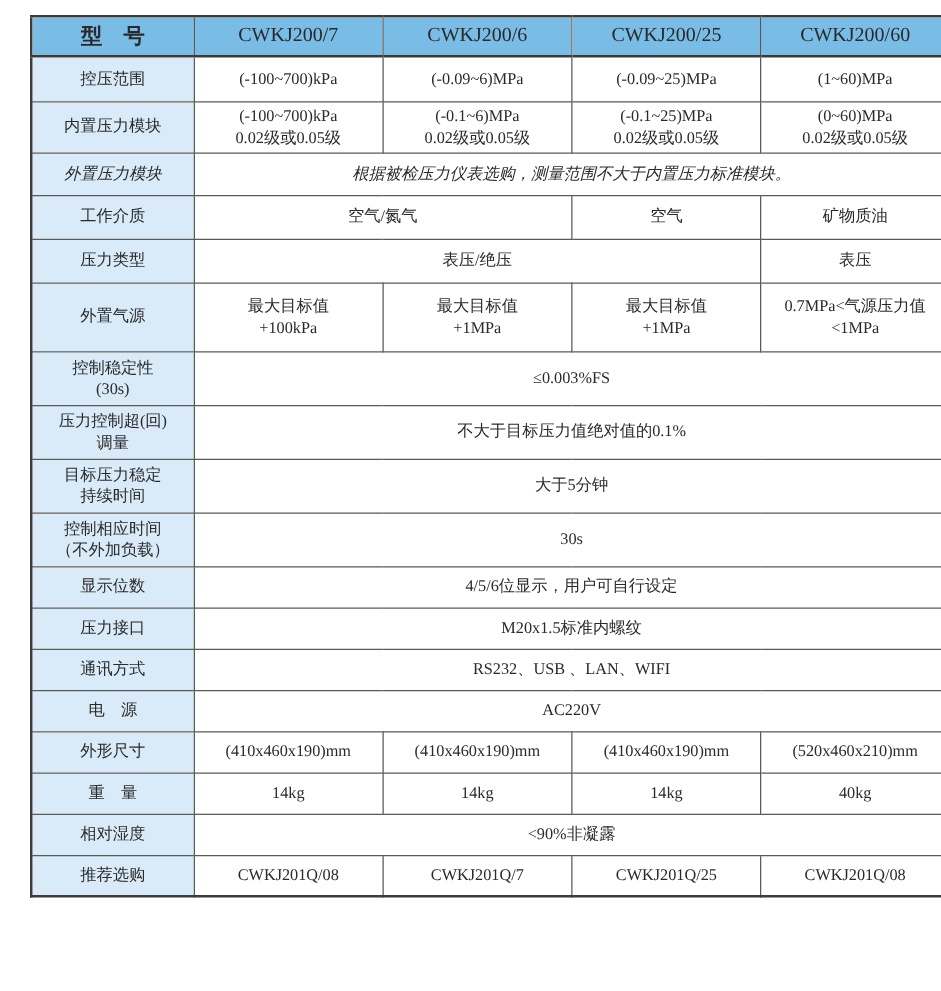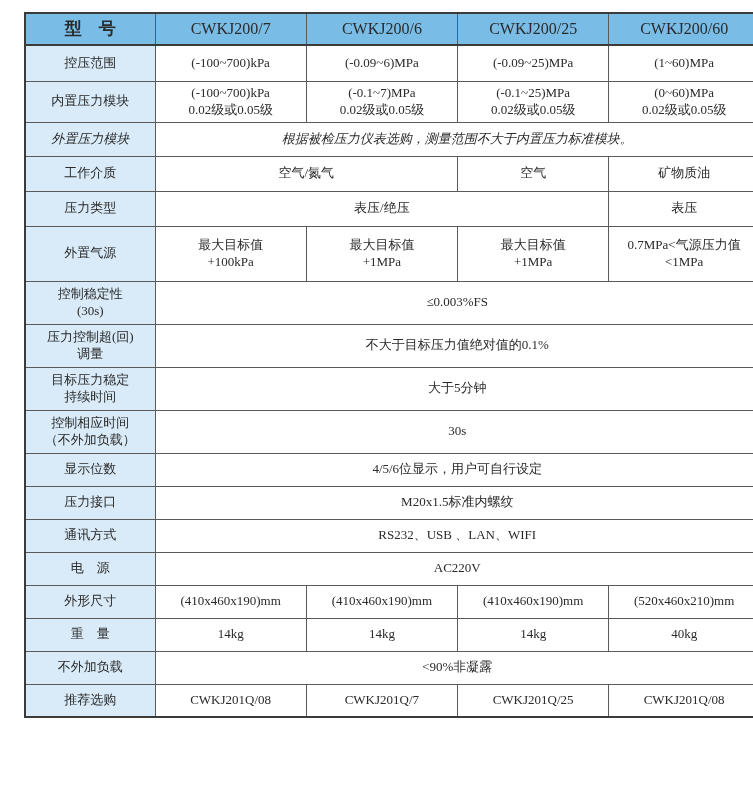--- a/index.html
+++ b/index.html
@@ -75,21 +75,21 @@
       <td>(-100~700)kPa</td>
       <td>(-0.09~6)MPa</td>
       <td>(-0.09~25)MPa</td>
       <td>(1~60)MPa</td>
     </tr>
 
     <tr class="h41">
       <td class="label">内置压力模块</td>
       <td>(-100~700)kPa
 0.02级或0.05级</td>
-      <td>(-0.1~7)MPa
+      <td>(-0.1~6)MPa
 0.02级或0.05级</td>
       <td>(-0.1~25)MPa
 0.02级或0.05级</td>
       <td>(0~60)MPa
 0.02级或0.05级</td>
     </tr>
 
     <tr class="h34">
       <td class="label">外置压力模块</td>
       <td colspan="4">根据被检压力仪表选购，测量范围不大于内置压力标准模块。</td>
@@ -176,21 +176,21 @@
     <tr class="h33">
       <td class="label">重　量</td>
       <td>14kg</td>
       <td>14kg</td>
       <td>14kg</td>
       <td>40kg</td>
     </tr>
 
 
     <tr class="h33">
-      <td class="label">不外加负载</td>
+      <td class="label">相对湿度</td>
       <td colspan="4">&lt;90%非凝露</td>
     </tr>
 
     <tr class="h33">
       <td class="label">推荐选购</td>
       <td>CWKJ201Q/08</td>
       <td>CWKJ201Q/7</td>
       <td>CWKJ201Q/25</td>
       <td>CWKJ201Q/08</td>
     </tr>

